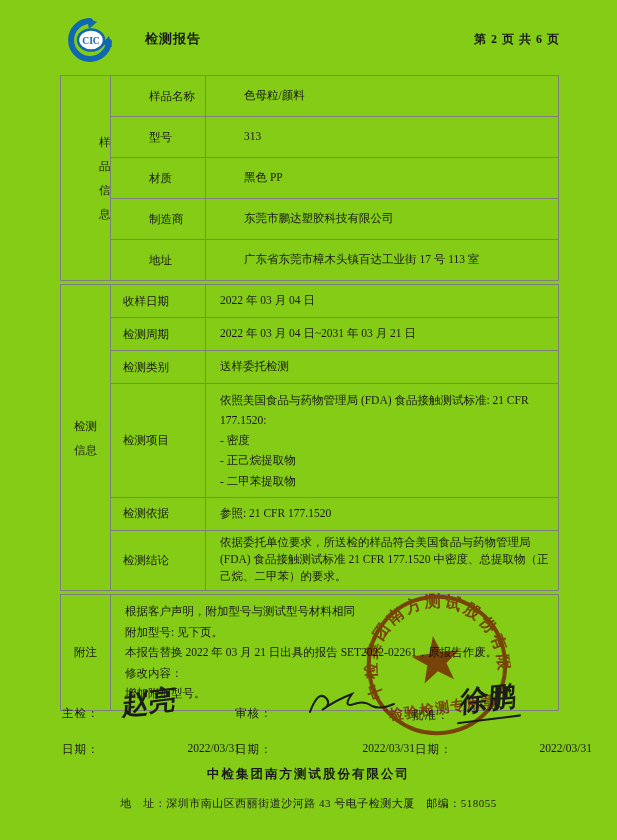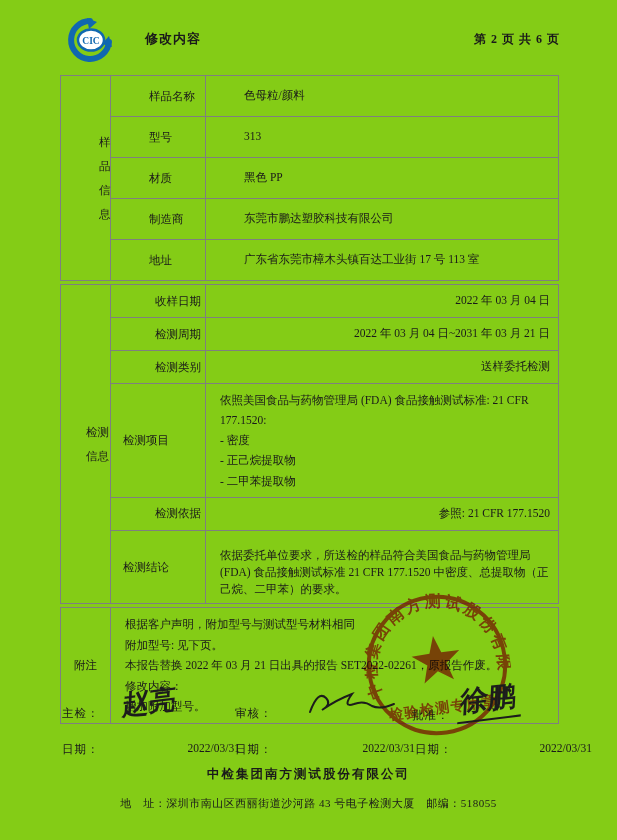--- a/index.html
+++ b/index.html
@@ -13,23 +13,23 @@
   .hdr-page{position:absolute;right:0;top:17px;font-size:12px;font-weight:bold;letter-spacing:1px;}
   
   .tables{position:absolute;left:60px;top:75px;width:498px;}
   table{border-collapse:collapse;table-layout:fixed;width:498px;margin:0 0 3px 0;}
   col.c1{width:50px;} col.c2{width:95px;} col.c3{width:353px;}
   td{border:1px solid #7f7f7f;font-size:11.5px;vertical-align:middle;}
   td.grp{text-align:center;white-space:pre-line;line-height:2.1;}
   td.lbl{padding:4px 4px 4px 12px;}
   td.val{padding:4px 8px 4px 14px;white-space:pre-line;line-height:1.55;}
   .t1 td{height:30px;} .t2 td{height:32px;padding-left:38px;}
-  .t3 tr.sm td{height:24px;text-align:right;}
+  .t3 tr.sm td{height:24px;}
   .t3 td.tall{line-height:1.75;padding-top:6px;padding-bottom:6px;}
-  .t3 td.concl{line-height:1.5;padding-top:16px;padding-bottom:5px;}
+  .t3 td.concl{line-height:1.5;padding-top:3px;padding-bottom:5px;}
   .t4 td.val{line-height:1.78;padding-top:6px;padding-bottom:6px;}
   
   .stamp{position:absolute;left:364px;top:589px;width:146px;height:152px;
          transform:rotate(-8deg);opacity:.88;mix-blend-mode:multiply;pointer-events:none;}
   
   .signs{position:absolute;left:60px;top:684px;width:500px;height:80px;font-size:11.5px;}
   .signs .lab{position:absolute;letter-spacing:1px;}
   .hand{font-family:"DejaVu Sans",sans-serif;font-weight:bold;color:#1c1c1c;
         transform:rotate(-7deg) skewX(-10deg);display:inline-block;}
   .sig1{position:absolute;left:62px;top:0px;font-size:27px;}
@@ -51,21 +51,21 @@
 <div class="page">
 
   <div class="header">
     <svg class="logo" viewBox="0 0 64 48">
       <path d="M30 5 A19 19 0 1 0 49 26" fill="none" stroke="#1068b0" stroke-width="6" stroke-linecap="round"></path>
       <path d="M27 2 l10 4 -8 7 z" fill="#1068b0"></path>
       <path d="M52 31 l-10 -3 7 -8 z" fill="#1068b0"></path>
       <ellipse cx="31" cy="24" rx="13" ry="10.5" fill="#ffffff" stroke="#1068b0" stroke-width="2.5"></ellipse>
       <text x="31" y="28" text-anchor="middle" font-size="9.5" font-weight="bold" font-family="Liberation Serif, serif" fill="#1068b0">CIC</text>
     </svg>
-    <div class="hdr-title">修改内容</div>
+    <div class="hdr-title">检测报告</div>
     <div class="hdr-page">第 2 页 共 6 页</div>
   </div>
 
   <div class="tables">
 
 
     <table class="t2">
       <colgroup>
           <col class="c1">
           <col class="c2">

